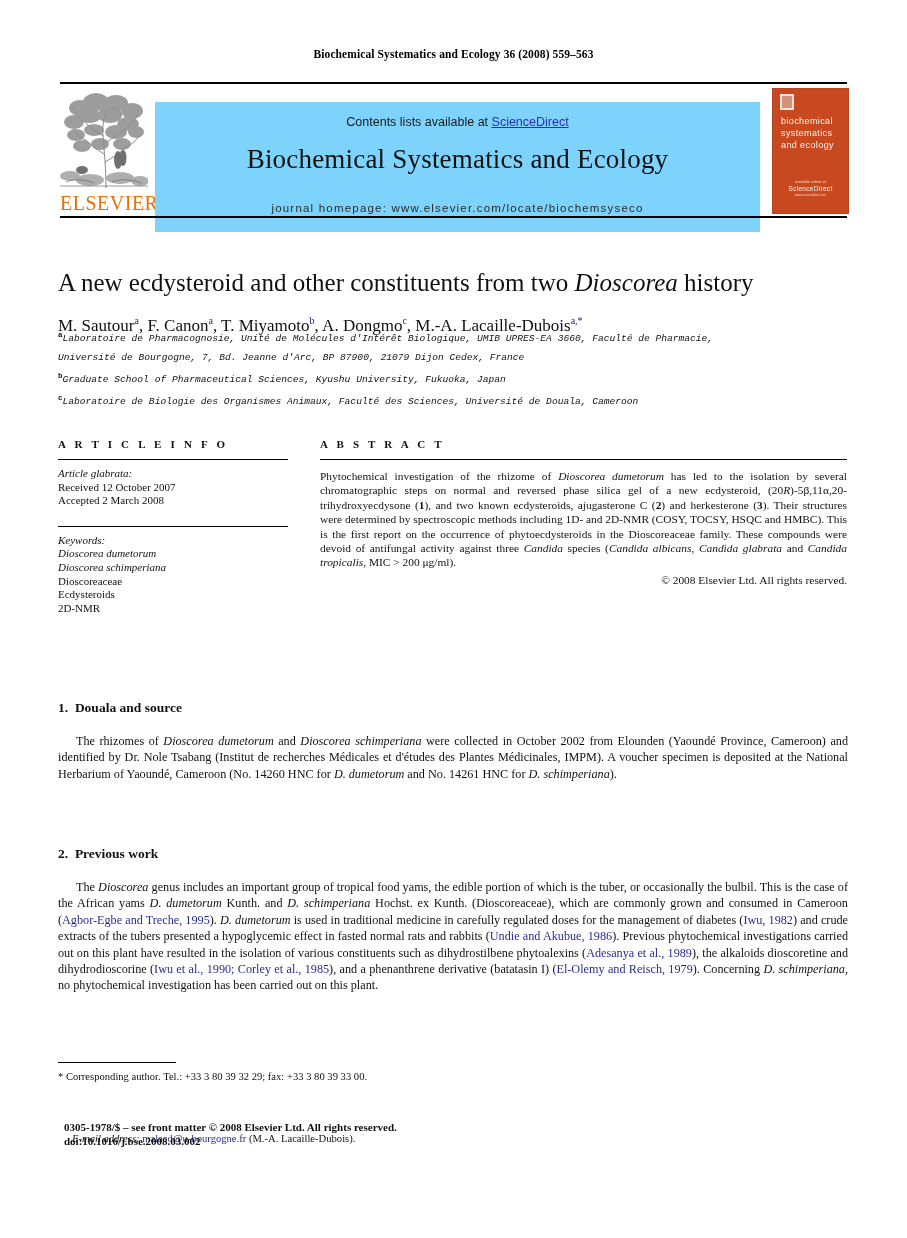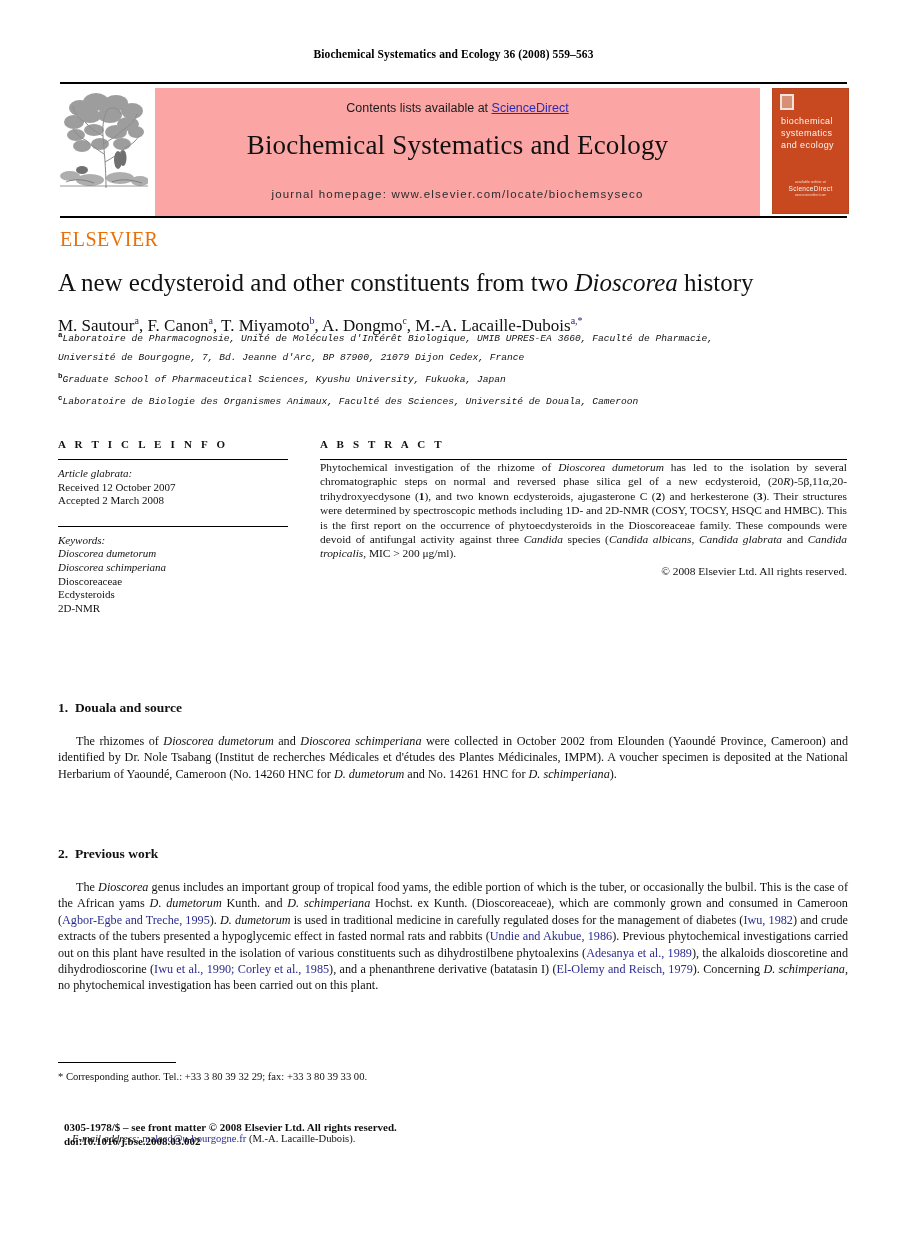--- a/index.html
+++ b/index.html
@@ -66,29 +66,28 @@
   .elsevier-word {
     position: absolute;
     left: 0; top: 104px;
     width: 88px;
     text-align: right;
     font-family: "Liberation Serif", serif;
     font-size: 20px;
     letter-spacing: 0.5px;
     color: #e8700a;
     font-weight: normal;
-    margin-top: 36px;
   }
 
   .grey-panel {
     position: absolute;
-    left: 95px; top: 6px;
+    left: 95px; top: 20px;
     width: 605px;
     height: 130px;
-    background: #fca5a5;
+    background: #7dd3fc;
   }
   .contents-line {
     position: absolute;
     left: 0; top: 13px;
     width: 605px;
     text-align: center;
     font-family: "Liberation Sans", sans-serif;
     font-size: 12.5px;
     color: #1a1a1a;
   }
@@ -257,20 +256,21 @@
   .info-block {
     margin-top: 7px;
     font-family: "Liberation Serif", serif;
     font-size: 11px;
     line-height: 13.6px;
     color: #111;
   }
   .info-block .ital { font-style: italic; }
   .kw-head { font-style: italic; }
   .abstract-body {
+    margin-top: 9px;
     font-family: "Liberation Serif", serif;
     font-size: 11.4px;
     line-height: 14.4px;
     text-align: justify;
     color: #111;
   }
   .abstract-body i { font-style: italic; }
   .abstract-body b { font-weight: bold; }
   .copyright-line {
     margin-top: 4px;

